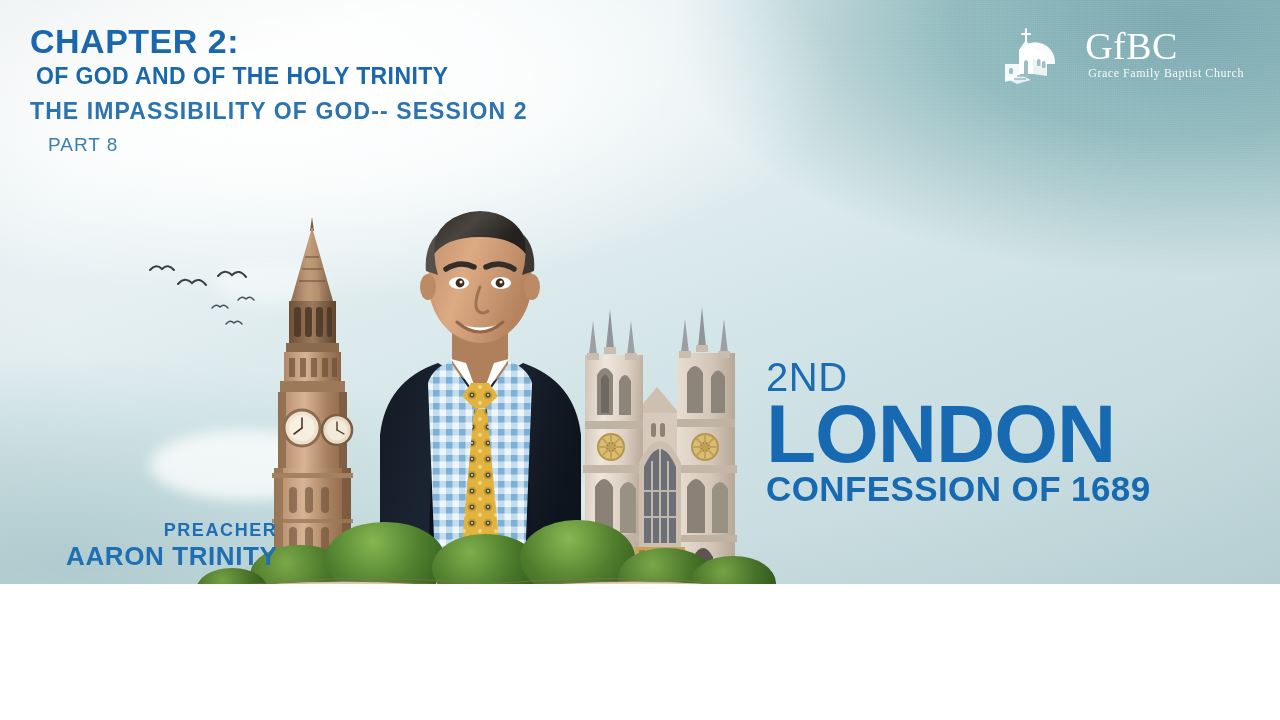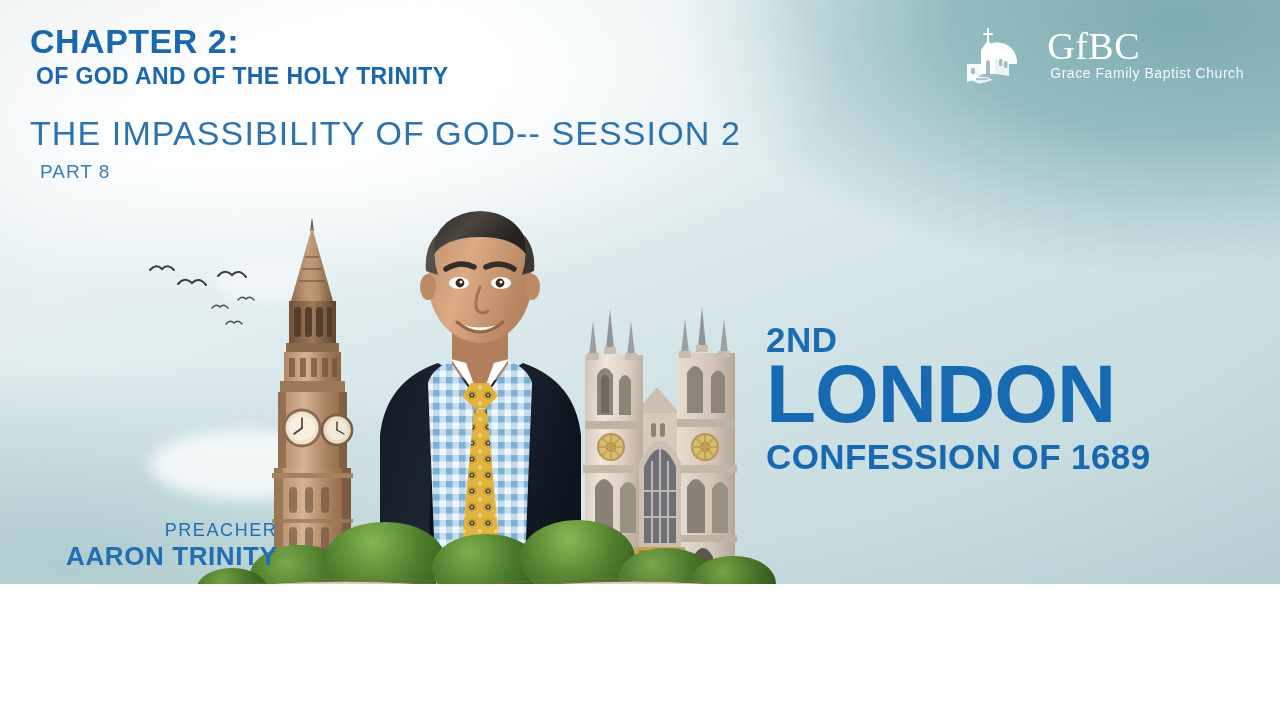--- a/index.html
+++ b/index.html
@@ -40,58 +40,58 @@
   .t-chapter {
     font-size:34px; font-weight:bold; letter-spacing:.5px;
     color:#1a67ad; line-height:1.0; white-space:nowrap;
   }
   .t-sub {
     font-size:23px; font-weight:bold; letter-spacing:.4px;
     color:#1a67ad; line-height:1.0; margin-top:7px;
     margin-left:6px; white-space:nowrap;
   }
   .t-session {
-    font-size:34px; font-weight:400; letter-spacing:1.1px;
-    color:#2d74ae; line-height:1.0; margin-top:28px;
+    font-size:23px; font-weight:700; letter-spacing:1.1px;
+    color:#2d74ae; line-height:1.0; margin-top:12px;
     white-space:nowrap;
   }
   .t-part {
     font-size:19px; font-weight:300; letter-spacing:1px;
     color:#3a7fb3; line-height:1.0; margin-top:12px;
-    margin-left:10px; white-space:nowrap;
+    margin-left:18px; white-space:nowrap;
   }
 
   
   #logo { position:absolute; right:36px; top:26px; z-index:16;
           display:flex; align-items:center; gap:26px; }
   #logo-mark { width:62px; height:58px; flex:0 0 auto; }
   #logo-text { display:flex; flex-direction:column; }
   .logo-word {
     font-family:"Liberation Serif", serif;
     font-size:38px; line-height:.92; color:#ffffff; letter-spacing:.5px;
   }
   .logo-tag {
-    font-family:Liberation Sans, sans-serif;
-    font-size:14px; color:#ffffff; letter-spacing:.55px;
+    font-family:Liberation Serif, serif;
+    font-size:12px; color:#ffffff; letter-spacing:.55px;
     opacity:.92; margin-top:2px; margin-left:3px; white-space:nowrap;
   }
 
   
   #preacher { position:absolute; left:66px; top:521px; z-index:14; text-align:right; }
-  .p-label { font-size:18px; font-weight:normal; letter-spacing:1.6px; color:#1f6fb2; line-height:1.05; }
+  .p-label { font-size:18px; font-weight:bold; letter-spacing:1.6px; color:#1f6fb2; line-height:1.05; }
   .p-name  { font-size:26px; font-weight:bold; letter-spacing:.6px; color:#1f6fb2; line-height:1.05; margin-top:3px; }
 
   
   #bigtitle { position:absolute; left:766px; top:322px; z-index:14; }
-  .bt-2nd  { font-size:35px; font-weight:bold; letter-spacing:.5px; color:#1b6cb2; line-height:1; }
+  .bt-2nd  { font-size:40px; font-weight:normal; letter-spacing:.5px; color:#1b6cb2; line-height:1;margin-top:35px; }
   .bt-main {
     font-size:82px; font-weight:bold; color:#1769b1;
     line-height:.90; letter-spacing:-1px; white-space:nowrap;
   }
-  .bt-conf { font-size:35px; font-weight:bold; letter-spacing:.4px; color:#1769b1; line-height:1; margin-top:8px; white-space:nowrap; }
+  .bt-conf { font-size:35px; font-weight:bold; letter-spacing:.4px; color:#1769b1; line-height:1; white-space:nowrap; }
 
   
   #collage { position:absolute; left:0; top:0; width:1280px; height:720px; z-index:8; }
   .art { position:absolute; }
 
   
   #birds { left:140px; top:248px; width:130px; height:85px; z-index:9; }
 
   
   #bigben { left:245px; top:215px; width:135px; height:370px; z-index:10; }

